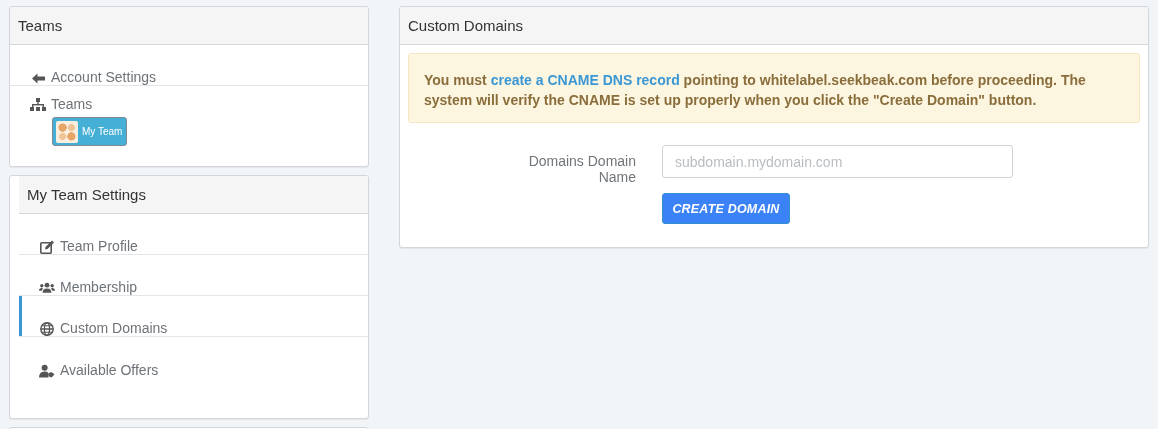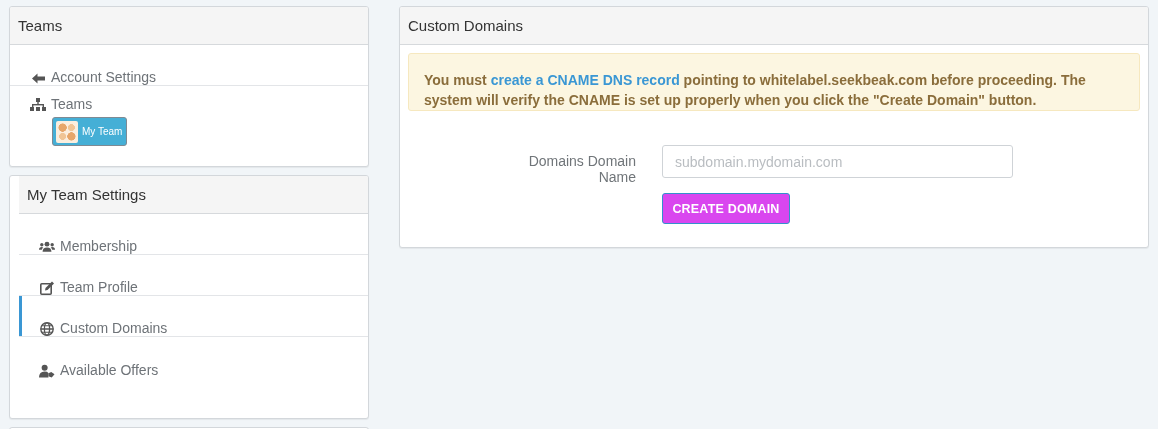--- a/index.html
+++ b/index.html
@@ -84,21 +84,21 @@
       radial-gradient(circle at 70% 30%, #f0c596 15%, transparent 17%),
       radial-gradient(circle at 30% 70%, #f0c596 15%, transparent 17%),
       #fbeede;
     margin-right: 4px;
   }
   .alert {
     margin: 8px 8px 0 8px;
     background: #fcf6e1;
     border: 1px solid #f6e8bf;
     border-radius: 3px;
-    padding: 16px 15px 0 15px;
+    padding: 16px 15px 12px 15px;
     font-size: 14px;
     font-weight: bold;
     color: #8a6d3b;
     line-height: 20px;
   }
   .alert a { color: #3a97d4; text-decoration: none; }
   .form-row {
     position: absolute;
     left: 0; top: 138px;
     width: 100%;
@@ -121,29 +121,30 @@
     font-size: 14px;
     font-family: "Liberation Sans", "DejaVu Sans", sans-serif;
     color: #333;
     background: #fff;
   }
   .form-input::placeholder { color: #b9bdc1; }
   .create-btn {
     position: absolute;
     left: 262px; top: 48px;
     width: 128px; height: 31px;
-    background: #d946ef;
+    background: #3b82f6;
     border: 1px solid #3390cc;
     border-radius: 3px;
     color: #fff;
     font-size: 12.5px;
     font-weight: bold;
     font-family: "Liberation Sans", "DejaVu Sans", sans-serif;
     letter-spacing: 0.2px;
     cursor: pointer;
+    font-style: italic;
   }
 </style>
 </head>
 <body>
 
 <div class="panel" style="left:9px; top:6px; width:360px; height:161px;">
   <div class="panel-heading">Teams</div>
   <div class="list-item">
     <span class="icon">
       <svg width="13" height="11" viewBox="0 0 13 11">
@@ -172,40 +173,40 @@
       <span class="team-avatar"></span>
       <span>My Team</span>
     </div>
   </div>
 </div>
 
 <div class="panel" style="left:9px; top:175px; width:360px; height:244px;padding-left:9px;">
   <div class="panel-heading">My Team Settings</div>
   <div class="list-item">
     <span class="icon">
+      <svg width="15" height="14" viewBox="0 0 15 14">
+          <rect x="0.8" y="2.8" width="10.4" height="10.4" rx="1" fill="none" stroke="#555" stroke-width="1.6"></rect>
+          <path d="M5 9.5 L5.5 7 L12 0.5 L14 2.5 L7.5 9 Z" fill="#555"></path>
+        </svg>
+    </span>
+    <span>Team Profile</span>
+  </div>
+  <div class="list-item">
+    <span class="icon">
       <svg width="17" height="12" viewBox="0 0 17 12">
           <circle cx="8.5" cy="3" r="2.6" fill="#555"></circle>
           <path d="M3.8 11 Q3.8 6.5 8.5 6.5 Q13.2 6.5 13.2 11 Z" fill="#555"></path>
           <circle cx="3" cy="3.6" r="1.8" fill="#555"></circle>
           <path d="M0 9 Q0 6 3 6 Q4 6 4.5 6.4 Q3 7.6 3 9 Z" fill="#555"></path>
           <circle cx="14" cy="3.6" r="1.8" fill="#555"></circle>
           <path d="M17 9 Q17 6 14 6 Q13 6 12.5 6.4 Q14 7.6 14 9 Z" fill="#555"></path>
         </svg>
     </span>
     <span>Membership</span>
   </div>
-  <div class="list-item">
-    <span class="icon">
-      <svg width="15" height="14" viewBox="0 0 15 14">
-          <rect x="0.8" y="2.8" width="10.4" height="10.4" rx="1" fill="none" stroke="#555" stroke-width="1.6"></rect>
-          <path d="M5 9.5 L5.5 7 L12 0.5 L14 2.5 L7.5 9 Z" fill="#555"></path>
-        </svg>
-    </span>
-    <span>Team Profile</span>
-  </div>
   <div class="list-item active">
     <span class="icon">
       <svg width="14" height="14" viewBox="0 0 14 14">
           <circle cx="7" cy="7" r="6.2" fill="none" stroke="#555" stroke-width="1.4"></circle>
           <ellipse cx="7" cy="7" rx="2.6" ry="6.2" fill="none" stroke="#555" stroke-width="1.3"></ellipse>
           <line x1="0.8" y1="7" x2="13.2" y2="7" stroke="#555" stroke-width="1.3"></line>
           <line x1="1.8" y1="3.8" x2="12.2" y2="3.8" stroke="#555" stroke-width="1.1"></line>
           <line x1="1.8" y1="10.2" x2="12.2" y2="10.2" stroke="#555" stroke-width="1.1"></line>
         </svg>
     </span>

